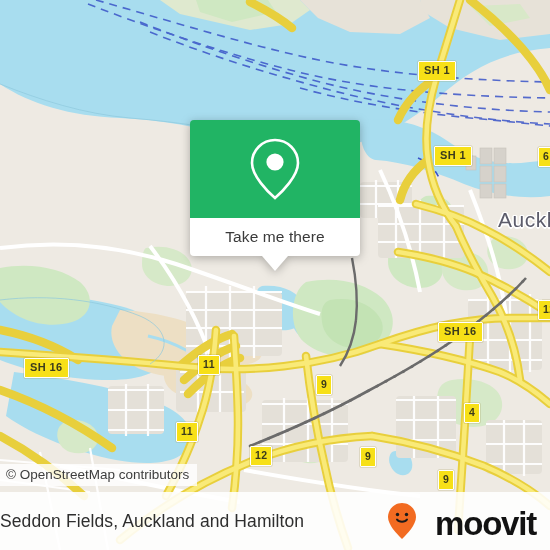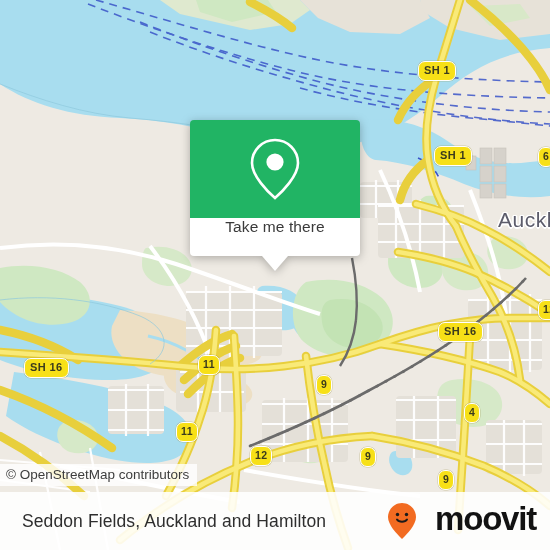--- a/index.html
+++ b/index.html
@@ -12,21 +12,21 @@
 
   
   #map{position:absolute;inset:0;background:#ece8e0;}
   #map svg{display:block;width:550px;height:550px;}
 
   
   .shield{
     position:absolute;
     background:#f7e017;
     border:1.6px solid #ffffff;
-    border-radius:7px;
+    border-radius:1px;
     color:#3b3b1d;
     font-weight:bold;
     font-size:11px;
     line-height:1;
     padding:3px 5px 4px 5px;
     letter-spacing:.4px;
     white-space:nowrap;
     box-shadow:0 0 0 .5px rgba(140,130,40,.35);
     font-family:"Liberation Sans","DejaVu Sans",sans-serif;
   }
@@ -52,21 +52,21 @@
   #popup .head{
     background:#21b464;
     height:98px;
     border-radius:4px 4px 0 0;
     display:flex;align-items:center;justify-content:center;
   }
   #popup .body{
     background:#fff;
     height:38px;
     border-radius:0 0 4px 4px;
-    display:flex;justify-content:center;
+    display:flex;align-items:center;justify-content:center;
   }
   #popup .body .cta{
     font-size:15.5px;color:#3a3a3a;letter-spacing:.1px;
   }
   #popup .tail{
     position:absolute;left:50%;transform:translateX(-50%);
     top:136px;width:0;height:0;
     border-left:13px solid transparent;
     border-right:13px solid transparent;
     border-top:15px solid #ffffff;
@@ -81,26 +81,26 @@
     white-space:nowrap;
   }
 
   
   #footer{
     position:absolute;left:0;right:0;bottom:0;height:58px;
     background:rgba(255,255,255,.88);
     display:flex;align-items:center;
   }
   #footer .title{
-    margin-left:22px;font-size:17.5px;color:#2e2e2e;letter-spacing:.1px;
+    font-size:17.5px;color:#2e2e2e;letter-spacing:.1px;
     white-space:nowrap;
   }
   #brand{
     position:absolute;right:14px;top:50%;transform:translateY(-50%);
-    display:flex;align-items:flex-start;gap:18px;
+    display:flex;align-items:flex-end;gap:18px;
   }
   #brand .word{
     font-size:33px;font-weight:bold;color:#121212;letter-spacing:-1.2px;
     line-height:1;
   }
 </style>
 </head>
 <body>
 
 <div id="app">

